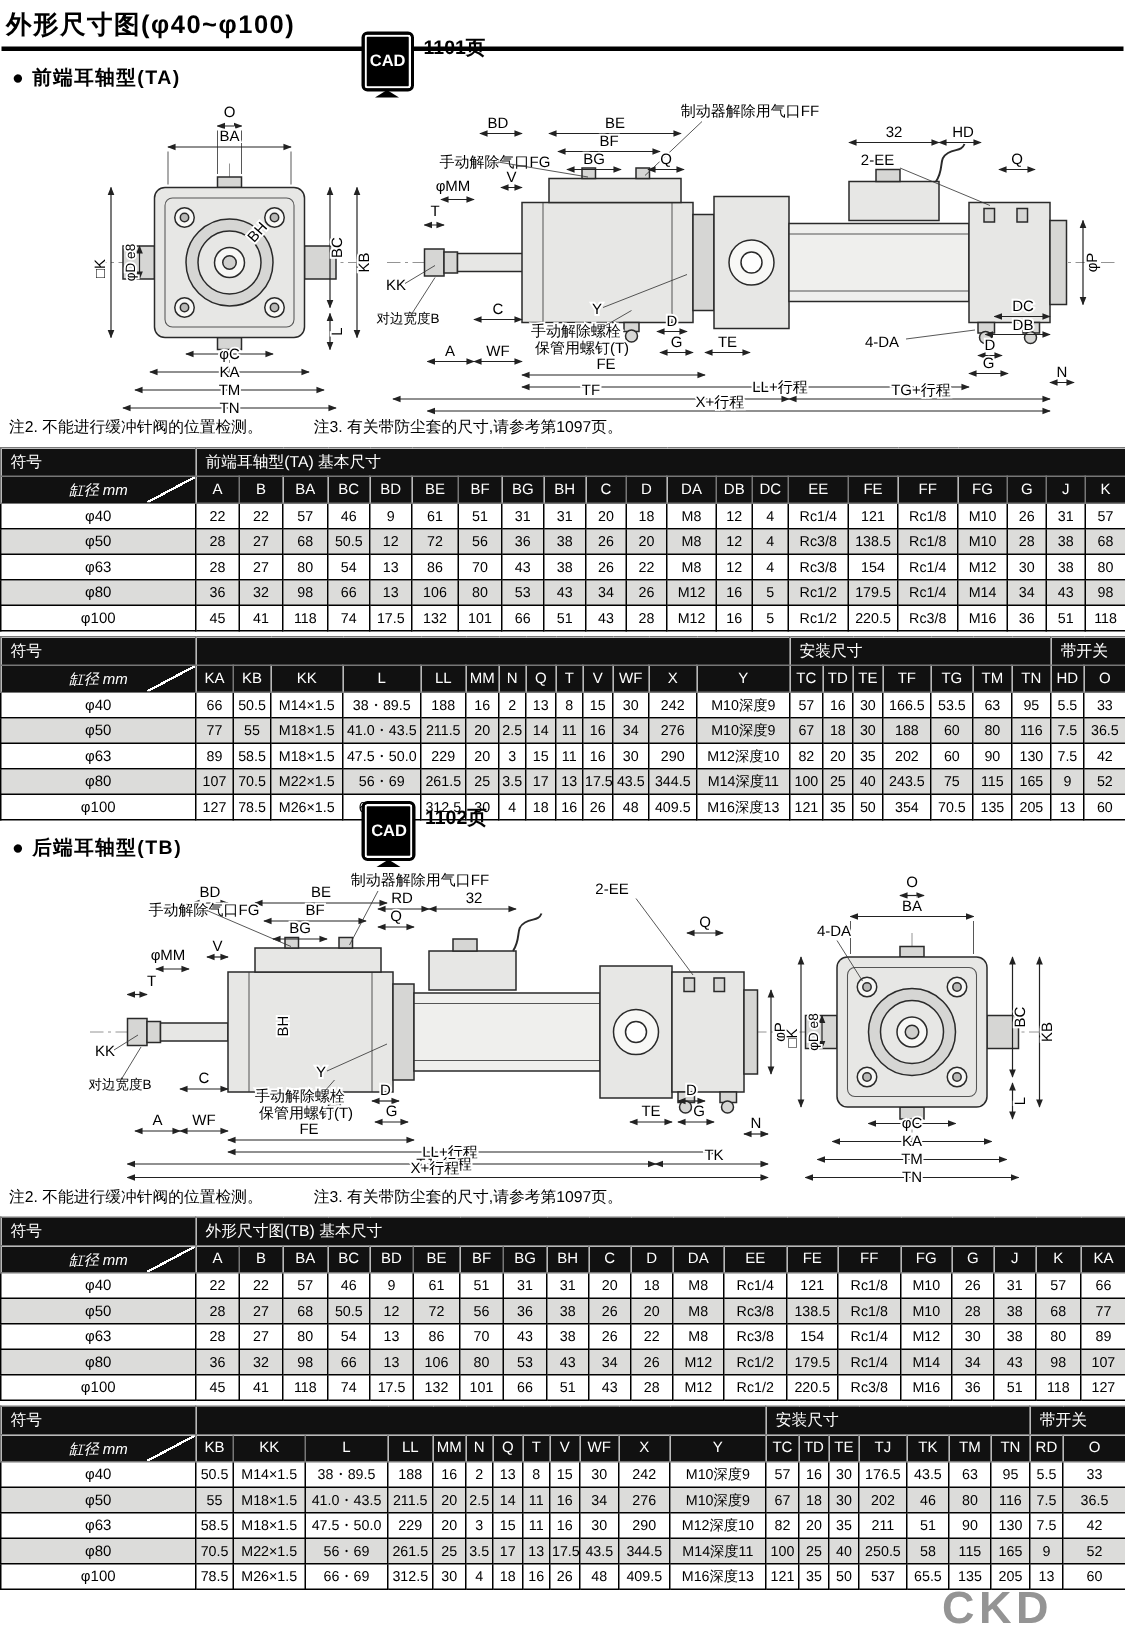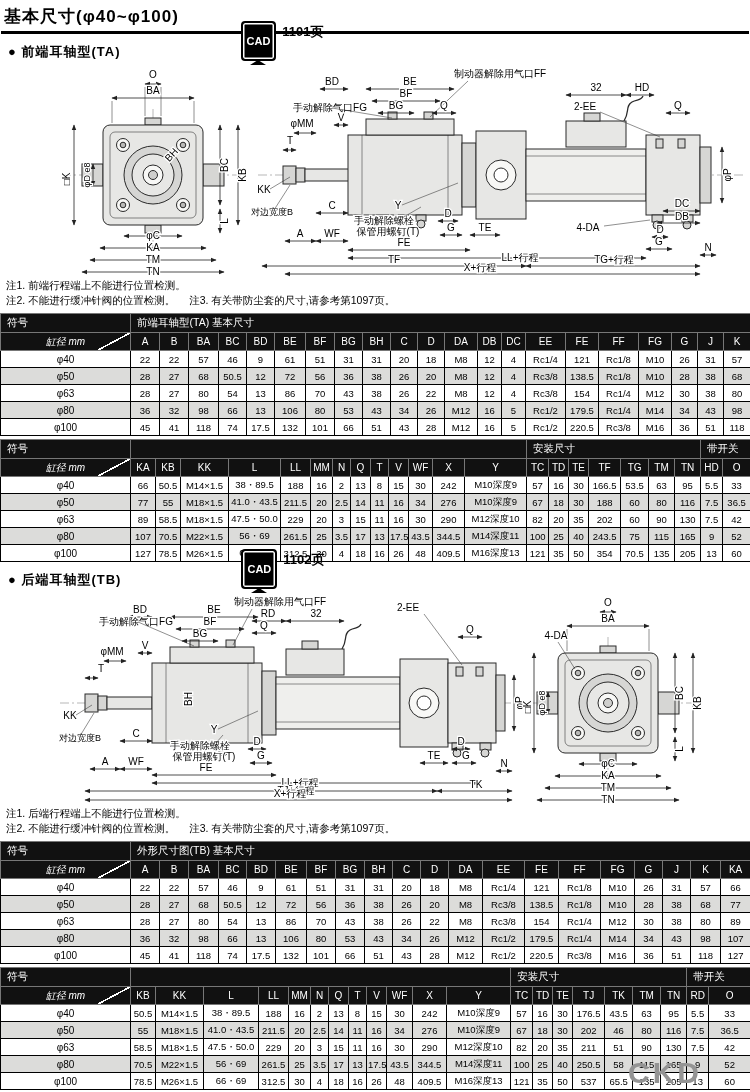--- a/index.html
+++ b/index.html
@@ -11,21 +11,21 @@
   .sec-head{display:flex;align-items:flex-end;padding:3px 0 2px 8px;height:24px;}
   .sec-title{font-size:13px;font-weight:bold;letter-spacing:1px;}
   .cad-wrap{display:flex;align-items:flex-start;gap:6px;margin-left:120px;}
   .cad-icon{position:relative;background:#000;color:#fff;border:2px solid #000;border-radius:4px;
             font-size:11px;font-weight:bold;padding:12px 4px;box-shadow:inset 0 0 0 1.5px #fff;}
   .cad-icon:after{content:"";position:absolute;left:50%;bottom:-6px;transform:translateX(-50%);
             border-left:8px solid transparent;border-right:8px solid transparent;border-bottom:5px solid #000;}
   .cad-page{font-size:13px;font-weight:bold;padding-top:2px;}
   
   .notes{font-size:10.5px;line-height:15px;padding:1px 0 2px 6px;}
-  .note-inline{margin-left:14px;}
+  .note-inline{margin-left:34px;}
   
   table{border-collapse:collapse;table-layout:fixed;margin:3px 0 0 0;width:750px;}
   th,td{border:1px solid #000;font-weight:normal;overflow:hidden;white-space:nowrap;}
   tr.ghead th{background:#111;color:#fff;border:1px solid #777;height:16px;font-size:10.5px;text-align:left;padding-left:6px;}
   tr.chead th{background:#111;color:#fff;border:1px solid #777;height:17px;font-size:10px;text-align:center;padding:0 1px;}
   th.corner-top{font-size:10.5px;}
   th.corner-bottom{position:relative;text-align:left;padding-left:6px;font-style:italic;}
   th.corner-bottom .diag{position:absolute;right:0;top:0;width:32px;height:100%;
      background:linear-gradient(to bottom right,transparent calc(50% - .8px),#fff calc(50% - .8px),#fff calc(50% + .8px),transparent calc(50% + .8px));}
   tbody td{height:16px;font-size:9.5px;text-align:center;padding:0 1px;background:#fff;}
@@ -45,21 +45,21 @@
   .lblc{font-size:10px;}
   .sm{font-size:9px;}
   
   .footer{position:absolute;right:48px;bottom:2px;}
   .ckd-logo{font-size:30px;font-weight:bold;color:#949494;letter-spacing:3px;
             font-family:"Liberation Sans",sans-serif;transform:scaleY(.92);}
 </style>
 </head>
 <body>
 
-<div class="page-title">基本尺寸(φ40~φ100)</div>
+<div class="page-title">外形尺寸图(φ40~φ100)</div>
 <div class="title-rule"></div>
 
 <div class="sec-head">
   <span class="sec-title">● 前端耳轴型(TA)</span>
   <span class="cad-wrap">
     <span class="cad-icon">CAD</span>
     <span class="cad-page">1101页</span>
   </span>
 </div>
 
@@ -219,21 +219,20 @@
     <line class="dim" x1="262" y1="203" x2="526" y2="203"></line>
     <text class="lbl" x="394" y="200">TF</text>
     <line class="dim" x1="526" y1="203" x2="700" y2="203"></line>
     <text class="lbl lblc" x="614" y="200">TG+行程</text>
     <line class="dim" x1="285" y1="211" x2="700" y2="211"></line>
     <text class="lbl lblc" x="480" y="208">X+行程</text>
   </g>
 </svg>
 
 <div class="notes">
-  <div>注1. 前端行程端上不能进行位置检测。</div>
   <div><span>注2. 不能进行缓冲针阀的位置检测。</span><span class="note-inline">注3. 有关带防尘套的尺寸,请参考第1097页。</span></div>
 </div>
 
 <table>
     <colgroup>
       <col style="width: 130px;">
       <col style="width: 29px;">
       <col style="width: 29px;">
       <col style="width: 30px;">
       <col style="width: 28px;">
@@ -750,21 +749,20 @@
     <line class="dim" x1="555" y1="185" x2="661" y2="185"></line>
     <text class="lbl" x="608" y="188">KA</text>
     <line class="dim" x1="545" y1="197" x2="671" y2="197"></line>
     <text class="lbl" x="608" y="200">TM</text>
     <line class="dim" x1="537" y1="209" x2="679" y2="209"></line>
     <text class="lbl" x="608" y="212">TN</text>
   </g>
 </svg>
 
 <div class="notes">
-  <div>注1. 后端行程端上不能进行位置检测。</div>
   <div><span>注2. 不能进行缓冲针阀的位置检测。</span><span class="note-inline">注3. 有关带防尘套的尺寸,请参考第1097页。</span></div>
 </div>
 
 <table>
     <colgroup>
       <col style="width: 130px;">
       <col style="width: 29px;">
       <col style="width: 29px;">
       <col style="width: 30px;">
       <col style="width: 28px;">

